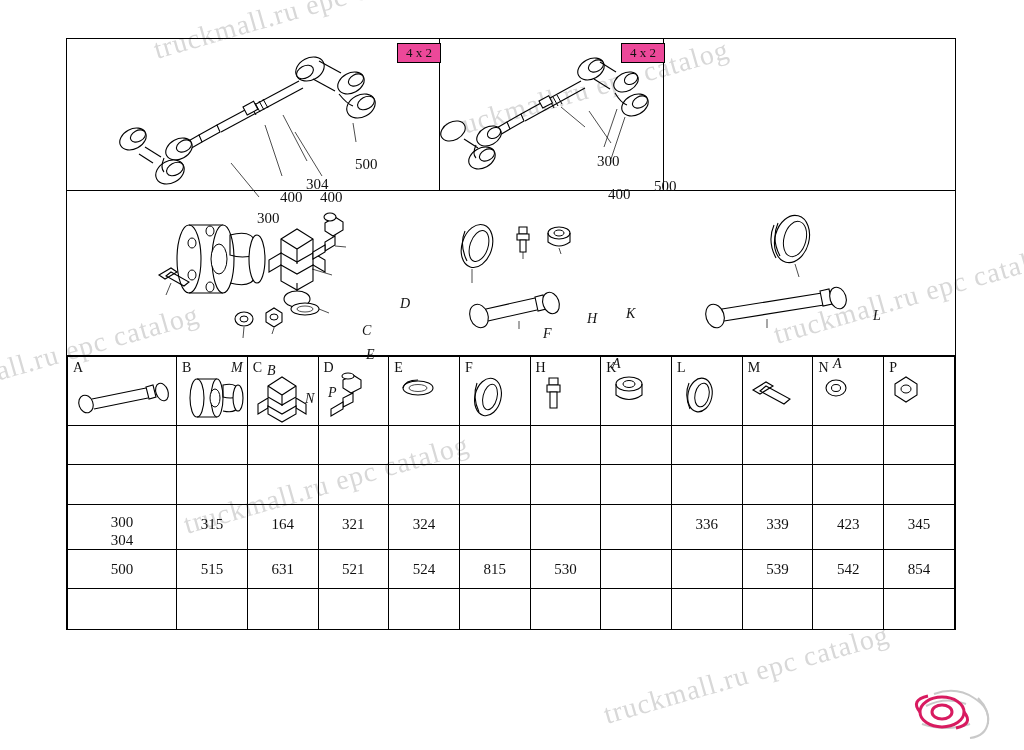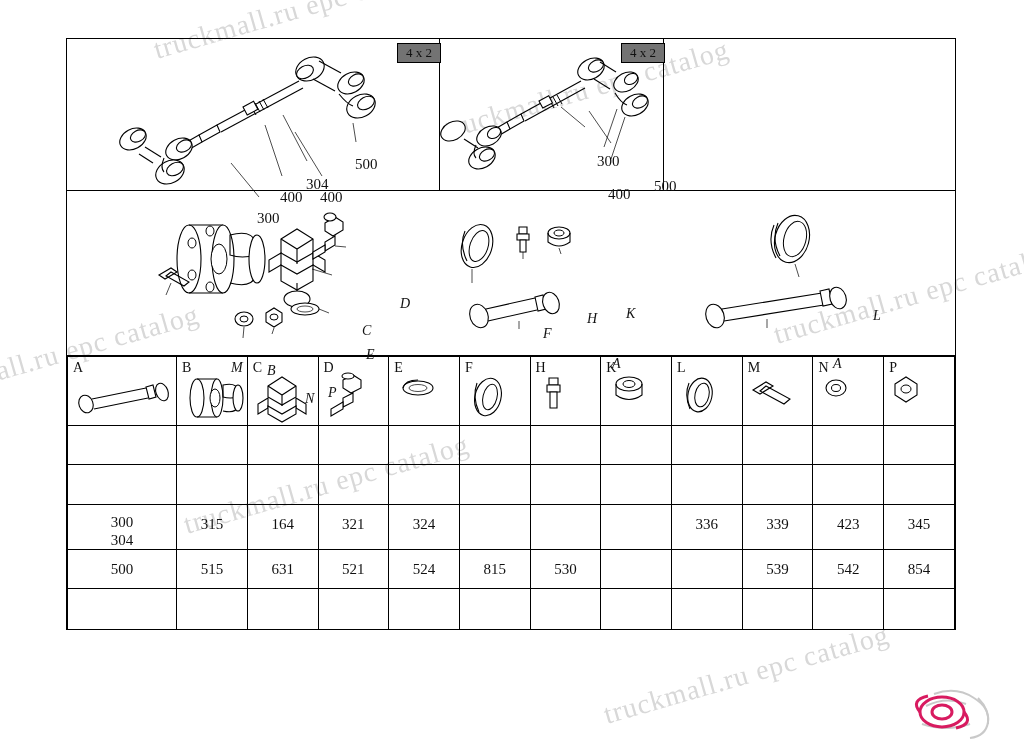--- a/index.html
+++ b/index.html
@@ -66,21 +66,21 @@
   }
   .vsplit.a { left: 372px; }
   .vsplit.b { left: 596px; }
 
   .badge {
     position: absolute;
     border: 1px solid #000;
     padding: 2px 8px 3px 8px;
     font-size: 13px;
     font-family: "Liberation Serif", serif;
-    background: #737373;
+    background: #ec4899;
     line-height: 1;
   }
 
   .callout {
     position: absolute;
     font-family: "Liberation Serif", serif;
     font-size: 15px;
     line-height: 1;
     color: #111;
   }

